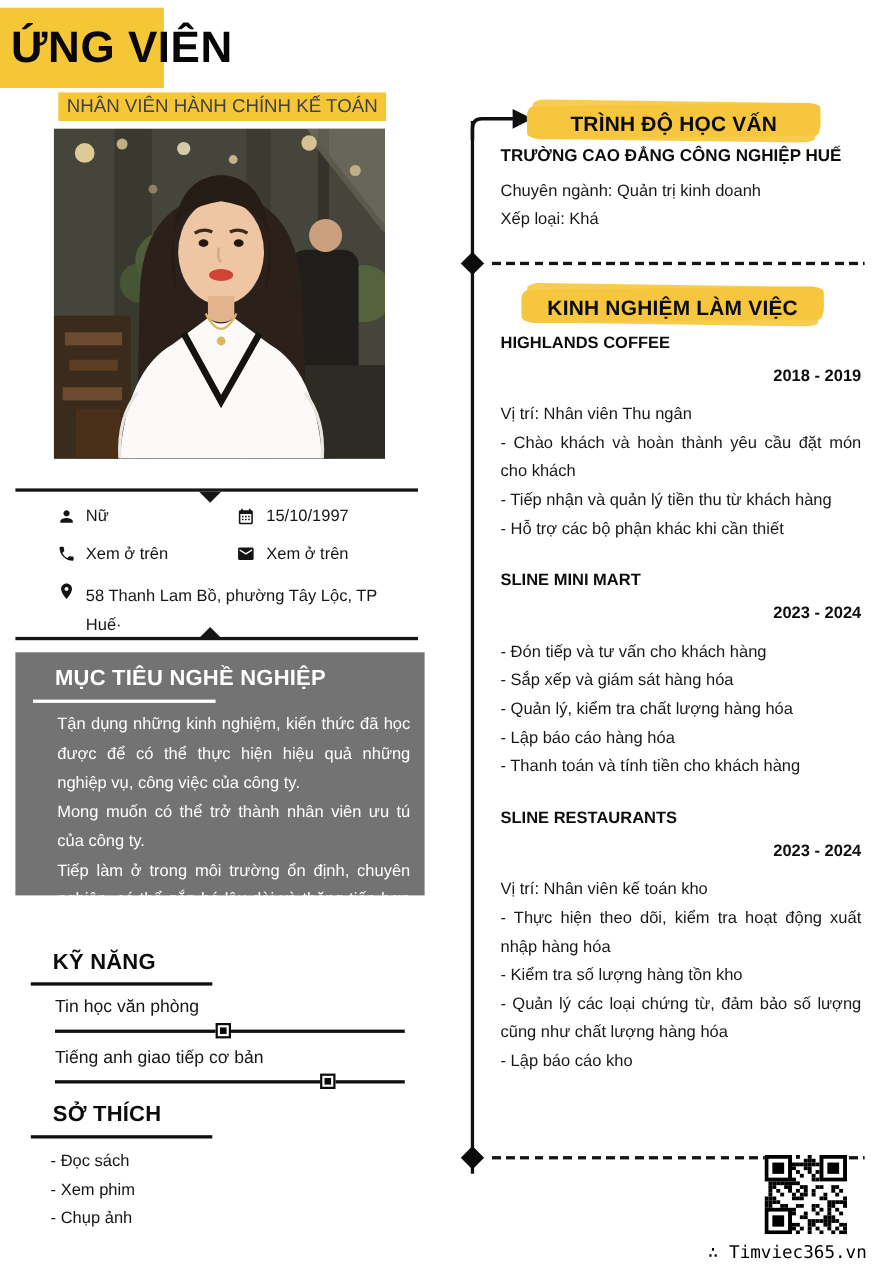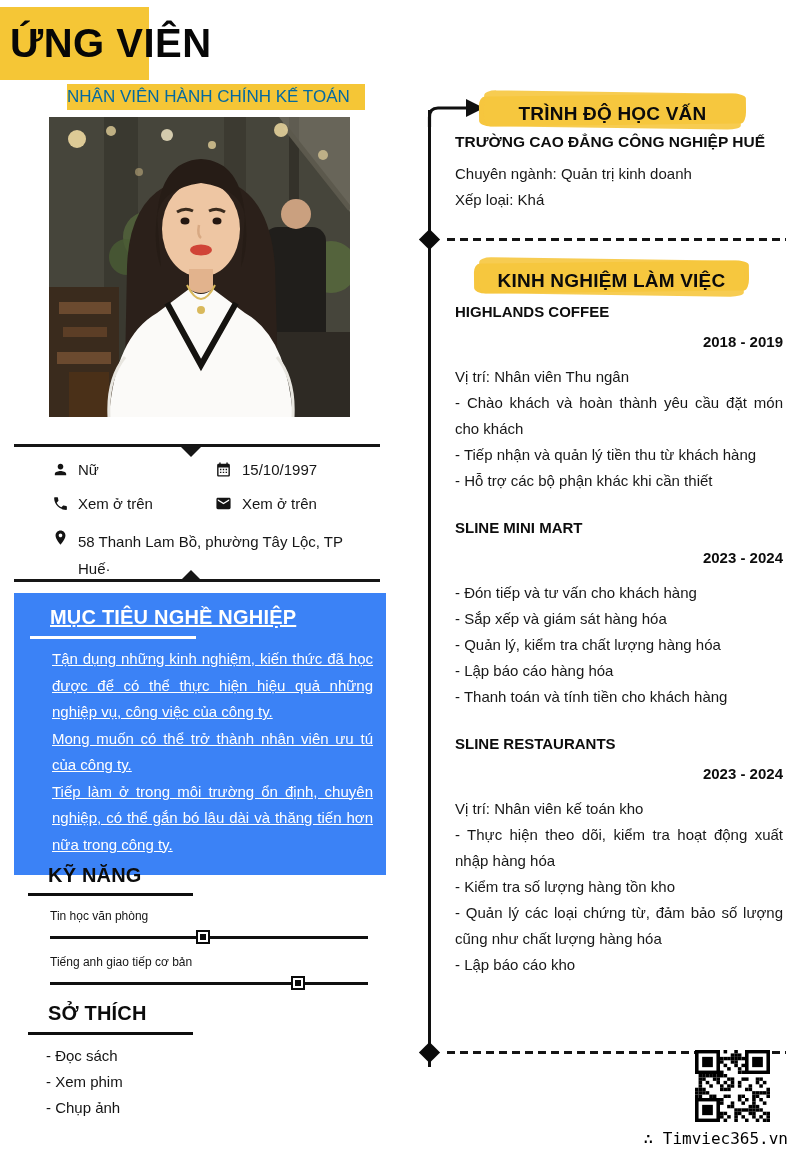--- a/index.html
+++ b/index.html
@@ -3,44 +3,44 @@
 <meta charset="utf-8">
 <style>
   *{margin:0;padding:0;box-sizing:border-box;}
   html,body{background:#ffffff;}
   body{font-family:"Liberation Sans","DejaVu Sans",sans-serif;color:#111;}
   .page{position:relative;width:811px;height:1155px;background:#fff;overflow:hidden;}
 
   
   .title-block{position:absolute;left:0;top:7px;width:149px;height:73px;background:#F5C636;}
   .main-title{position:absolute;left:10px;top:21px;font-size:40px;font-weight:800;letter-spacing:.5px;color:#070707;white-space:nowrap;}
-  .subtitle{position:absolute;left:67px;top:84px;width:298px;height:26px;line-height:26px;background:#F5C636;font-size:17px;font-weight:500;color:#0369a1;white-space:nowrap;}
+  .subtitle{position:absolute;left:53px;top:84px;width:298px;height:26px;line-height:26px;background:#F5C636;text-align:center;font-size:17px;font-weight:500;color:#404040;white-space:nowrap;}
 
   .photo{position:absolute;left:49px;top:117px;width:301px;height:300px;overflow:hidden;background:#47463c;}
 
   .divider{position:absolute;left:14px;width:366px;height:3px;background:#161616;}
   .tri-down{position:absolute;left:181px;top:447px;width:0;height:0;border-left:10px solid transparent;border-right:10px solid transparent;border-top:10px solid #161616;}
   .tri-up{position:absolute;left:181px;top:570px;width:0;height:0;border-left:10px solid transparent;border-right:10px solid transparent;border-bottom:10px solid #161616;}
 
   .pi-icon{position:absolute;width:17px;height:17px;}
   .pi-icon svg{width:17px;height:17px;fill:#141414;}
   .pi-text{position:absolute;font-size:15px;color:#161616;white-space:nowrap;}
   .pi-address{position:absolute;left:78px;top:528px;width:292px;font-size:15px;line-height:27px;color:#161616;white-space:normal;}
 
-  .objective{position:absolute;left:14px;top:593px;width:372px;height:282px;background:#3b82f6;color:#fff;text-decoration:underline;}
+  .objective{position:absolute;left:14px;top:593px;width:372px;height:221px;background:#737373;color:#fff;}
   .objective h2{margin:13px 0 0 36px;font-size:20px;font-weight:bold;letter-spacing:.2px;}
   .obj-underline{margin:7px 0 0 16px;width:166px;height:3px;background:#fff;}
   .obj-body{margin:7px 13px 0 38px;font-size:15px;line-height:26.5px;text-align:justify;}
 
   .sec-title{position:absolute;left:48px;font-size:20px;font-weight:bold;color:#0c0c0c;letter-spacing:.2px;}
   .sec-underline{position:absolute;left:28px;width:165px;height:3px;background:#0e0e0e;}
 
   .skills-list{position:absolute;left:50px;top:906px;width:318px;}
   .skill-row{position:relative;margin-bottom:8px;}
-  .skill-label{font-size:12px;color:#161616;line-height:20px;margin-bottom:4px;white-space:nowrap;}
+  .skill-label{font-size:16px;color:#161616;line-height:20px;margin-bottom:4px;white-space:nowrap;}
   .skill-track{position:relative;width:318px;height:14px;}
   .skill-line{position:absolute;left:0;top:6px;width:100%;height:3px;background:#101010;}
   .skill-marker{position:absolute;top:0;width:14px;height:14px;background:#fff;border:2.5px solid #0a0a0a;display:flex;align-items:center;justify-content:center;}
   .skill-marker i{display:block;width:6px;height:6px;background:#0a0a0a;}
 
   .hobby-list{position:absolute;left:46px;top:1043px;font-size:15px;line-height:26px;color:#141414;list-style:none;}
 
   
   .vline{position:absolute;left:428px;top:110px;width:3px;height:957px;background:#101010;}
   .tl-arrow{position:absolute;left:427px;top:95px;}

